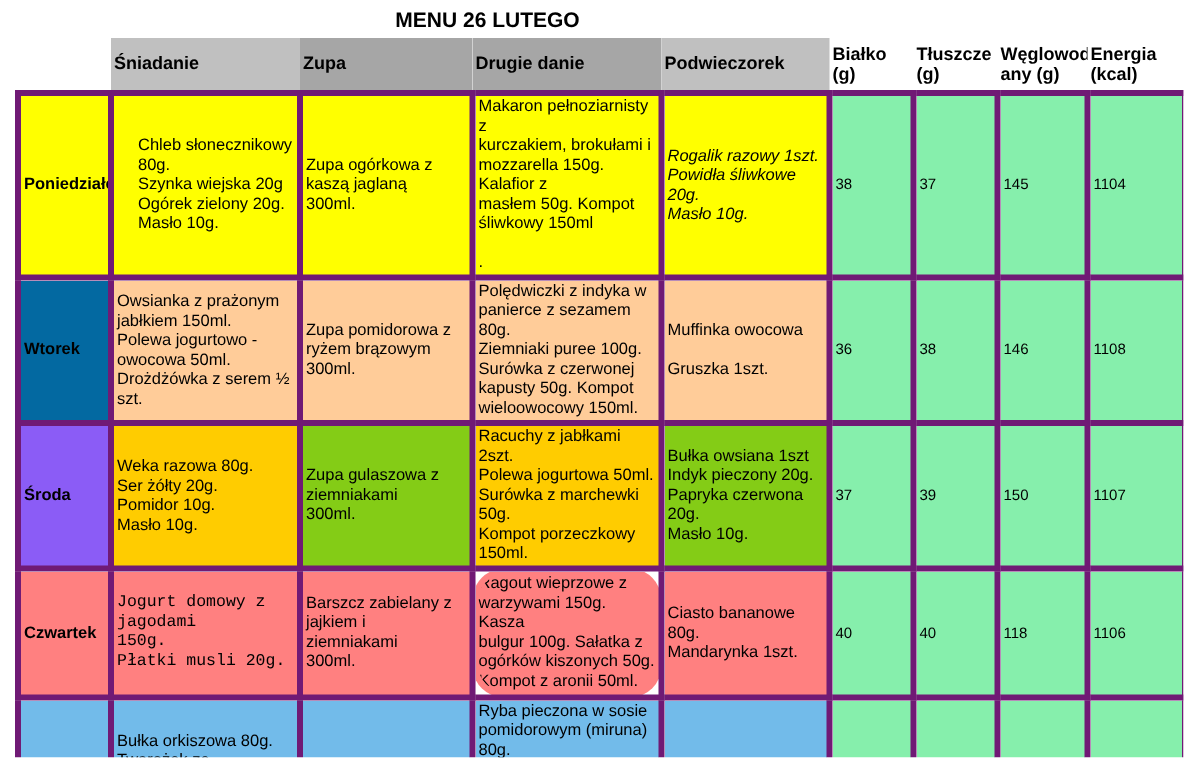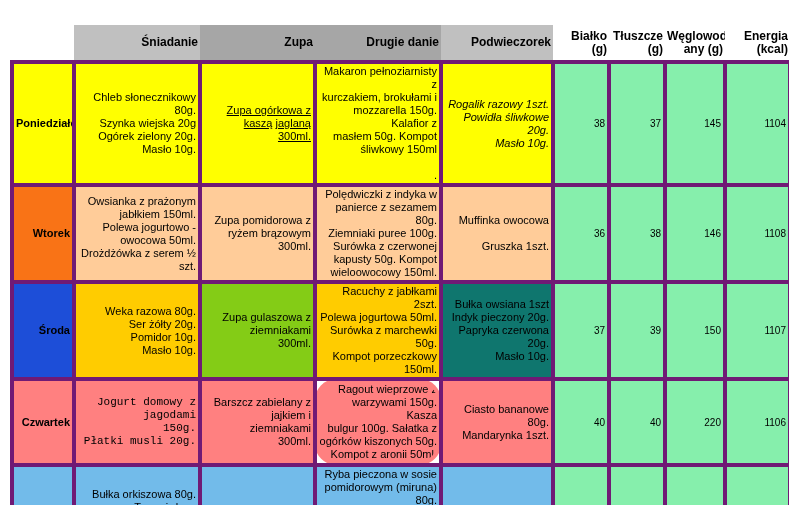--- a/index.html
+++ b/index.html
@@ -29,21 +29,21 @@
   table.menu {
     position: absolute;
     top: 25px;
     left: 10px;
     border-collapse: collapse;
     table-layout: fixed;
     width: 778px;
   }
   table.menu th, table.menu td {
     padding: 1px 2px;
-    text-align: right;
+    text-align: left;
     vertical-align: middle;
     white-space: pre-line;
     overflow: hidden;
     color: #000000;
   }
   thead th {
     border: none;
     font-size: 12px;
     font-weight: bold;
     line-height: 13px;
@@ -60,20 +60,21 @@
   }
   td.num {
     font-size: 10px;
     background: #86efac;
   }
 </style>
 </head>
 <body>
 
 <div class="page">
+  <div class="title">MENU 26 LUTEGO</div>
 
   <table class="menu">
     <colgroup>
       <col style="width:62px">
         <col style="width:126px">
         <col style="width:115px">
       <col style="width:126px">
         <col style="width:112px">
         <col style="width:56px">
       <col style="width:56px">
@@ -96,40 +97,40 @@
 (kcal)</th>
       </tr>
     </thead>
     <tbody>
       <tr style="height:92px">
         <td class="day" style="background-color: rgb(255, 255, 0);">Poniedziałek</td>
         <td style="background-color: rgb(255, 255, 0); padding-left: 16px;">Chleb słonecznikowy 80g.
 Szynka wiejska 20g
 Ogórek zielony 20g.
 Masło 10g.</td>
-        <td style="background-color: rgb(255, 255, 0); text-decoration: underline;">Zupa ogórkowa z
+        <td style="background-color: rgb(255, 255, 0);">Zupa ogórkowa z
 kaszą jaglaną
 300ml.</td>
         <td style="background-color: rgb(255, 255, 0);">Makaron pełnoziarnisty z
 kurczakiem, brokułami i
 mozzarella 150g. Kalafior z
 masłem 50g. Kompot
 śliwkowy 150ml
 
 .</td>
         <td style="background-color: rgb(255, 255, 0); font-style: italic;">Rogalik razowy 1szt.
 Powidła śliwkowe 20g.
 Masło 10g.</td>
         <td class="num">38</td>
         <td class="num">37</td>
         <td class="num">145</td>
         <td class="num">1104</td>
       </tr>
       <tr style="height:85px">
-        <td class="day" style="background-color: #f97316;">Wtorek</td>
+        <td class="day" style="background-color: #0369a1;">Wtorek</td>
         <td style="background-color: rgb(255, 204, 153);">Owsianka z prażonym
 jabłkiem 150ml.
 Polewa jogurtowo -
 owocowa 50ml.
 Drożdżówka z serem ½ szt.</td>
         <td style="background-color: rgb(255, 204, 153); margin-top: 19px;">Zupa pomidorowa z
 ryżem brązowym
 300ml.</td>
         <td style="background-color: rgb(255, 204, 153);">Polędwiczki z indyka w
 panierce z sezamem 80g.
@@ -139,34 +140,34 @@
 wieloowocowy 150ml.</td>
         <td style="background-color: rgb(255, 204, 153);">Muffinka owocowa
 
 Gruszka 1szt.</td>
         <td class="num">36</td>
         <td class="num">38</td>
         <td class="num">146</td>
         <td class="num">1108</td>
       </tr>
       <tr style="height:87px">
-        <td class="day" style="background-color: #1d4ed8;">Środa</td>
+        <td class="day" style="background-color: #8b5cf6;">Środa</td>
         <td style="background-color: rgb(255, 204, 0);">Weka razowa 80g.
 Ser żółty 20g.
 Pomidor 10g.
 Masło 10g.</td>
         <td style="background-color: #84cc16;">Zupa gulaszowa z
 ziemniakami
 300ml.</td>
         <td style="background-color: rgb(255, 204, 0);">Racuchy z jabłkami 2szt.
 Polewa jogurtowa 50ml.
 Surówka z marchewki 50g.
 Kompot porzeczkowy
 150ml.</td>
-        <td style="background-color: #0f766e;">Bułka owsiana 1szt
+        <td style="background-color: #84cc16;">Bułka owsiana 1szt
 Indyk pieczony 20g.
 Papryka czerwona 20g.
 Masło 10g.</td>
         <td class="num">37</td>
         <td class="num">39</td>
         <td class="num">150</td>
         <td class="num">1107</td>
       </tr>
       <tr style="height:86px">
         <td class="day" style="background-color: rgb(255, 128, 128);">Czwartek</td>
@@ -179,21 +180,21 @@
 300ml.</td>
         <td style="background-color: rgb(255, 128, 128); border-radius: 21px;">Ragout wieprzowe z
 warzywami 150g. Kasza
 bulgur 100g. Sałatka z
 ogórków kiszonych 50g.
 Kompot z aronii 50ml.</td>
         <td style="background-color: rgb(255, 128, 128);">Ciasto bananowe 80g.
 Mandarynka 1szt.</td>
         <td class="num">40</td>
         <td class="num">40</td>
-        <td class="num">220</td>
+        <td class="num">118</td>
         <td class="num">1106</td>
       </tr>
       <tr style="height:92px">
         <td class="day" style="background-color: rgb(114, 187, 234);">Piątek</td>
         <td style="background-color: rgb(114, 187, 234);">Bułka orkiszowa 80g.
 Twarożek ze szczypiorkiem
 20g.
 Rzodkiewka 10g.
 Masło 10g.</td>
         <td style="background-color: rgb(114, 187, 234);">Krem jarzynowy

